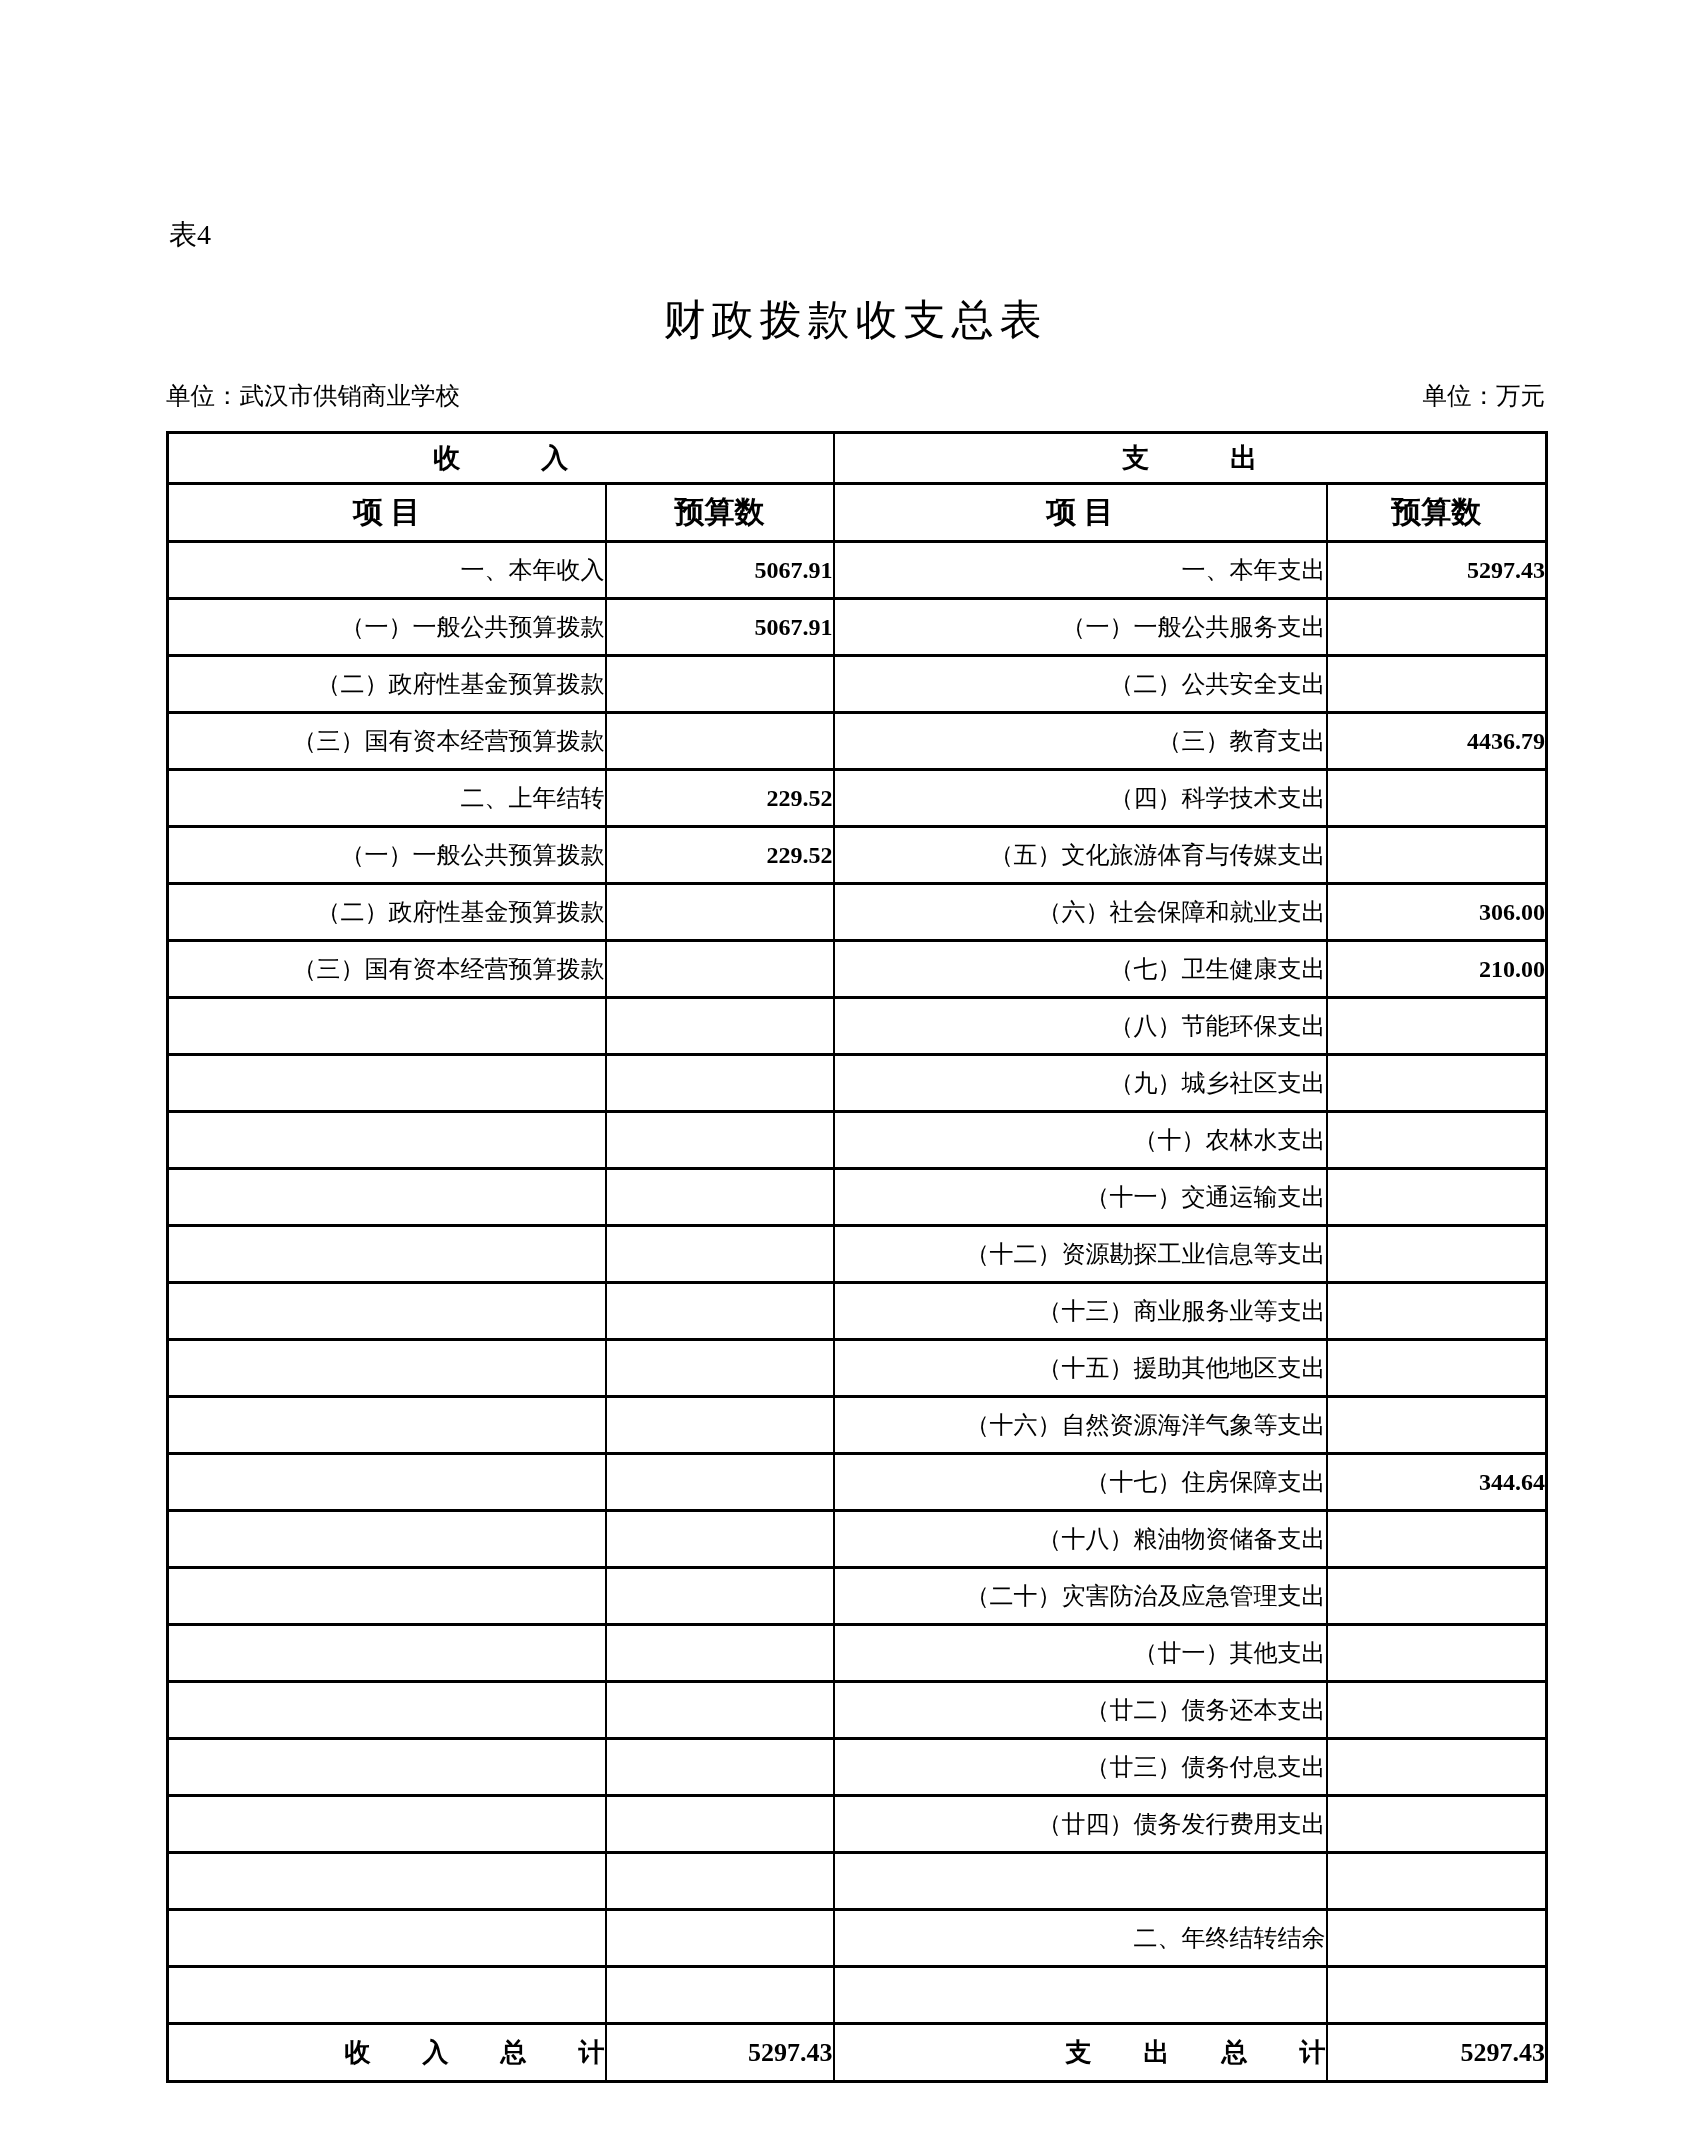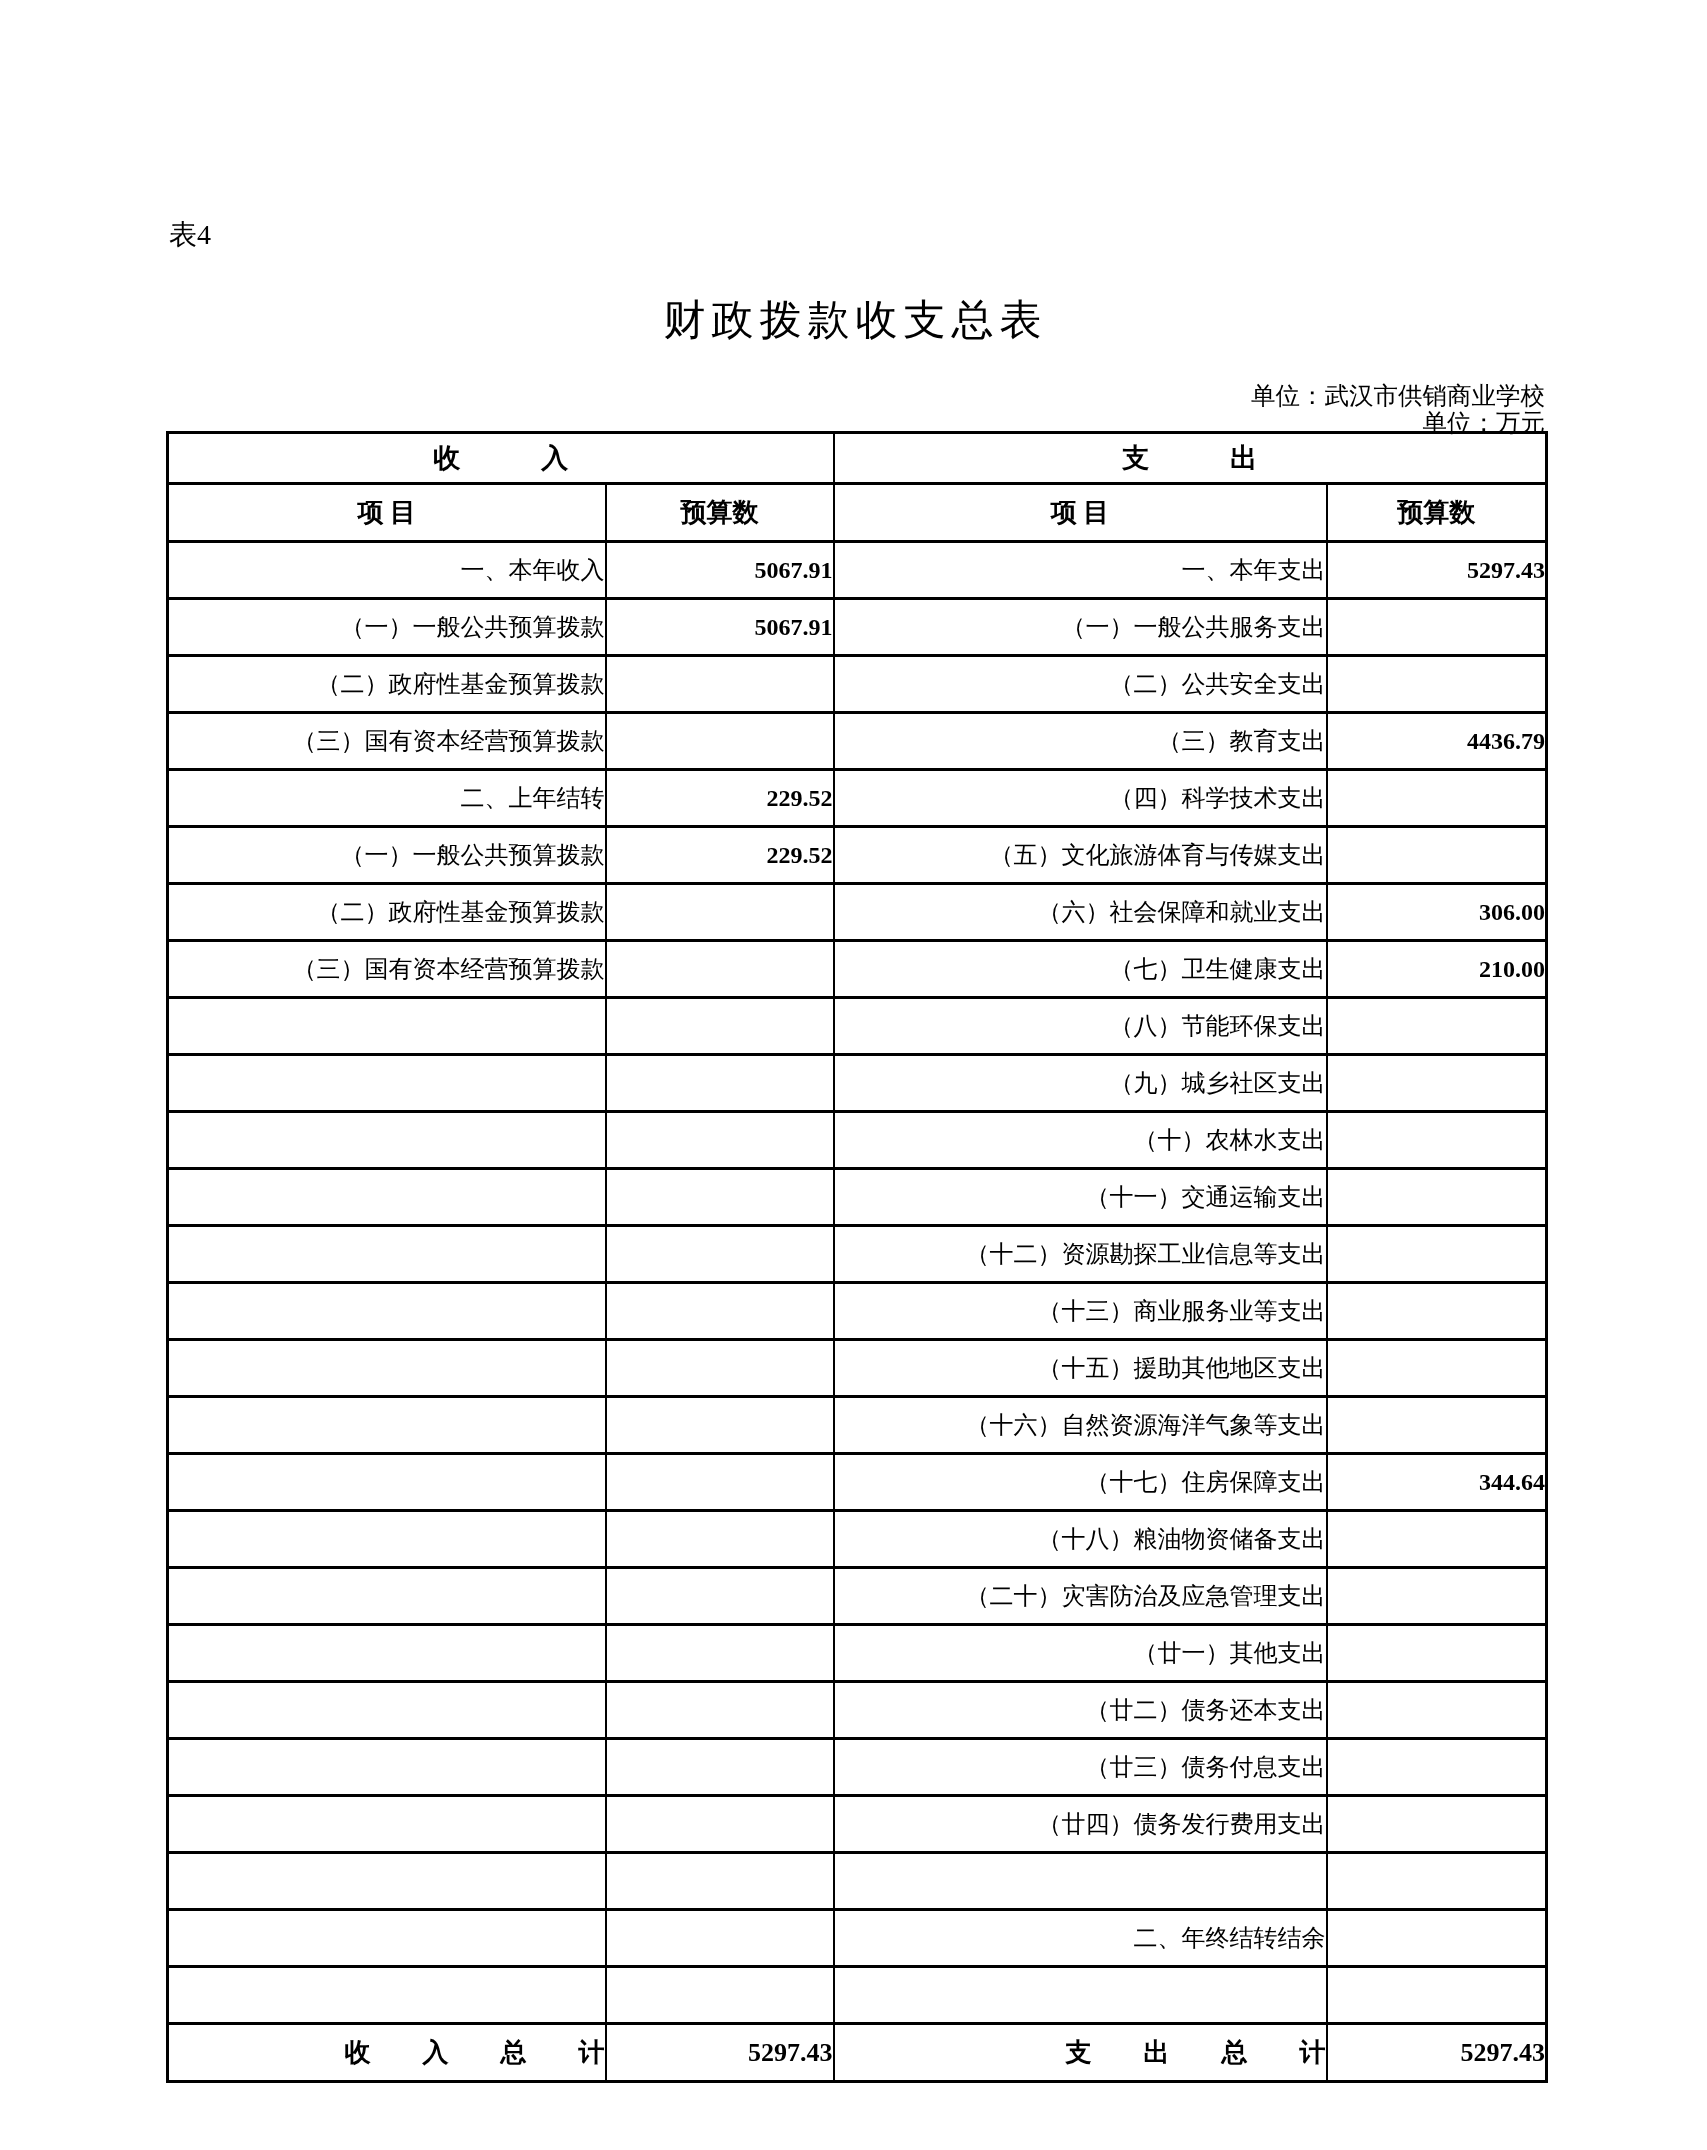--- a/index.html
+++ b/index.html
@@ -15,42 +15,42 @@
     font-size:28px;line-height:1.1;
   }
   .doc-title{
     position:absolute;left:166px;top:296px;width:1379px;
     margin:0;text-align:center;
     font-size:42px;font-weight:normal;letter-spacing:6px;line-height:1.15;
   }
   .unit-row{
     position:absolute;left:166px;top:383px;width:1379px;
     display:flex;justify-content:space-between;align-items:flex-end;
-    font-size:24.5px;line-height:1.1;flex-direction:column;
+    font-size:24.5px;line-height:1.1;
   }
 
   table.budget{
     position:absolute;left:166px;top:431px;width:1379px;
     border-collapse:collapse;table-layout:fixed;
     font-size:24px;
   }
   table.budget{border:3.9px solid #000;}
   table.budget th,
   table.budget td{
     border-top:3.4px solid #000;border-bottom:3.4px solid #000;
     border-left:2.2px solid #000;border-right:2.2px solid #000;
     padding:0;vertical-align:middle;overflow:hidden;white-space:nowrap;
   }
   tr.h1{height:51px;}
   tr.h2{height:58px;}
   tbody tr{height:57px;}
   tr.totals{height:58px;}
 
   tr.h1 th{font-size:27px;font-weight:bold;text-align:center;margin-top:8px;}
-  tr.h2 th{font-size:26px;font-weight:bold;}
+  tr.h2 th{font-size:30px;font-weight:bold;}
 
   td.item{text-align:right;padding-left:4.3px;}
   td.num{text-align:right;padding-right:3.4px;font-weight:bold;}
 
   tr.totals td{font-weight:bold;font-size:26px;}
 </style>
 </head>
 <body>
 
 <div class="page">

